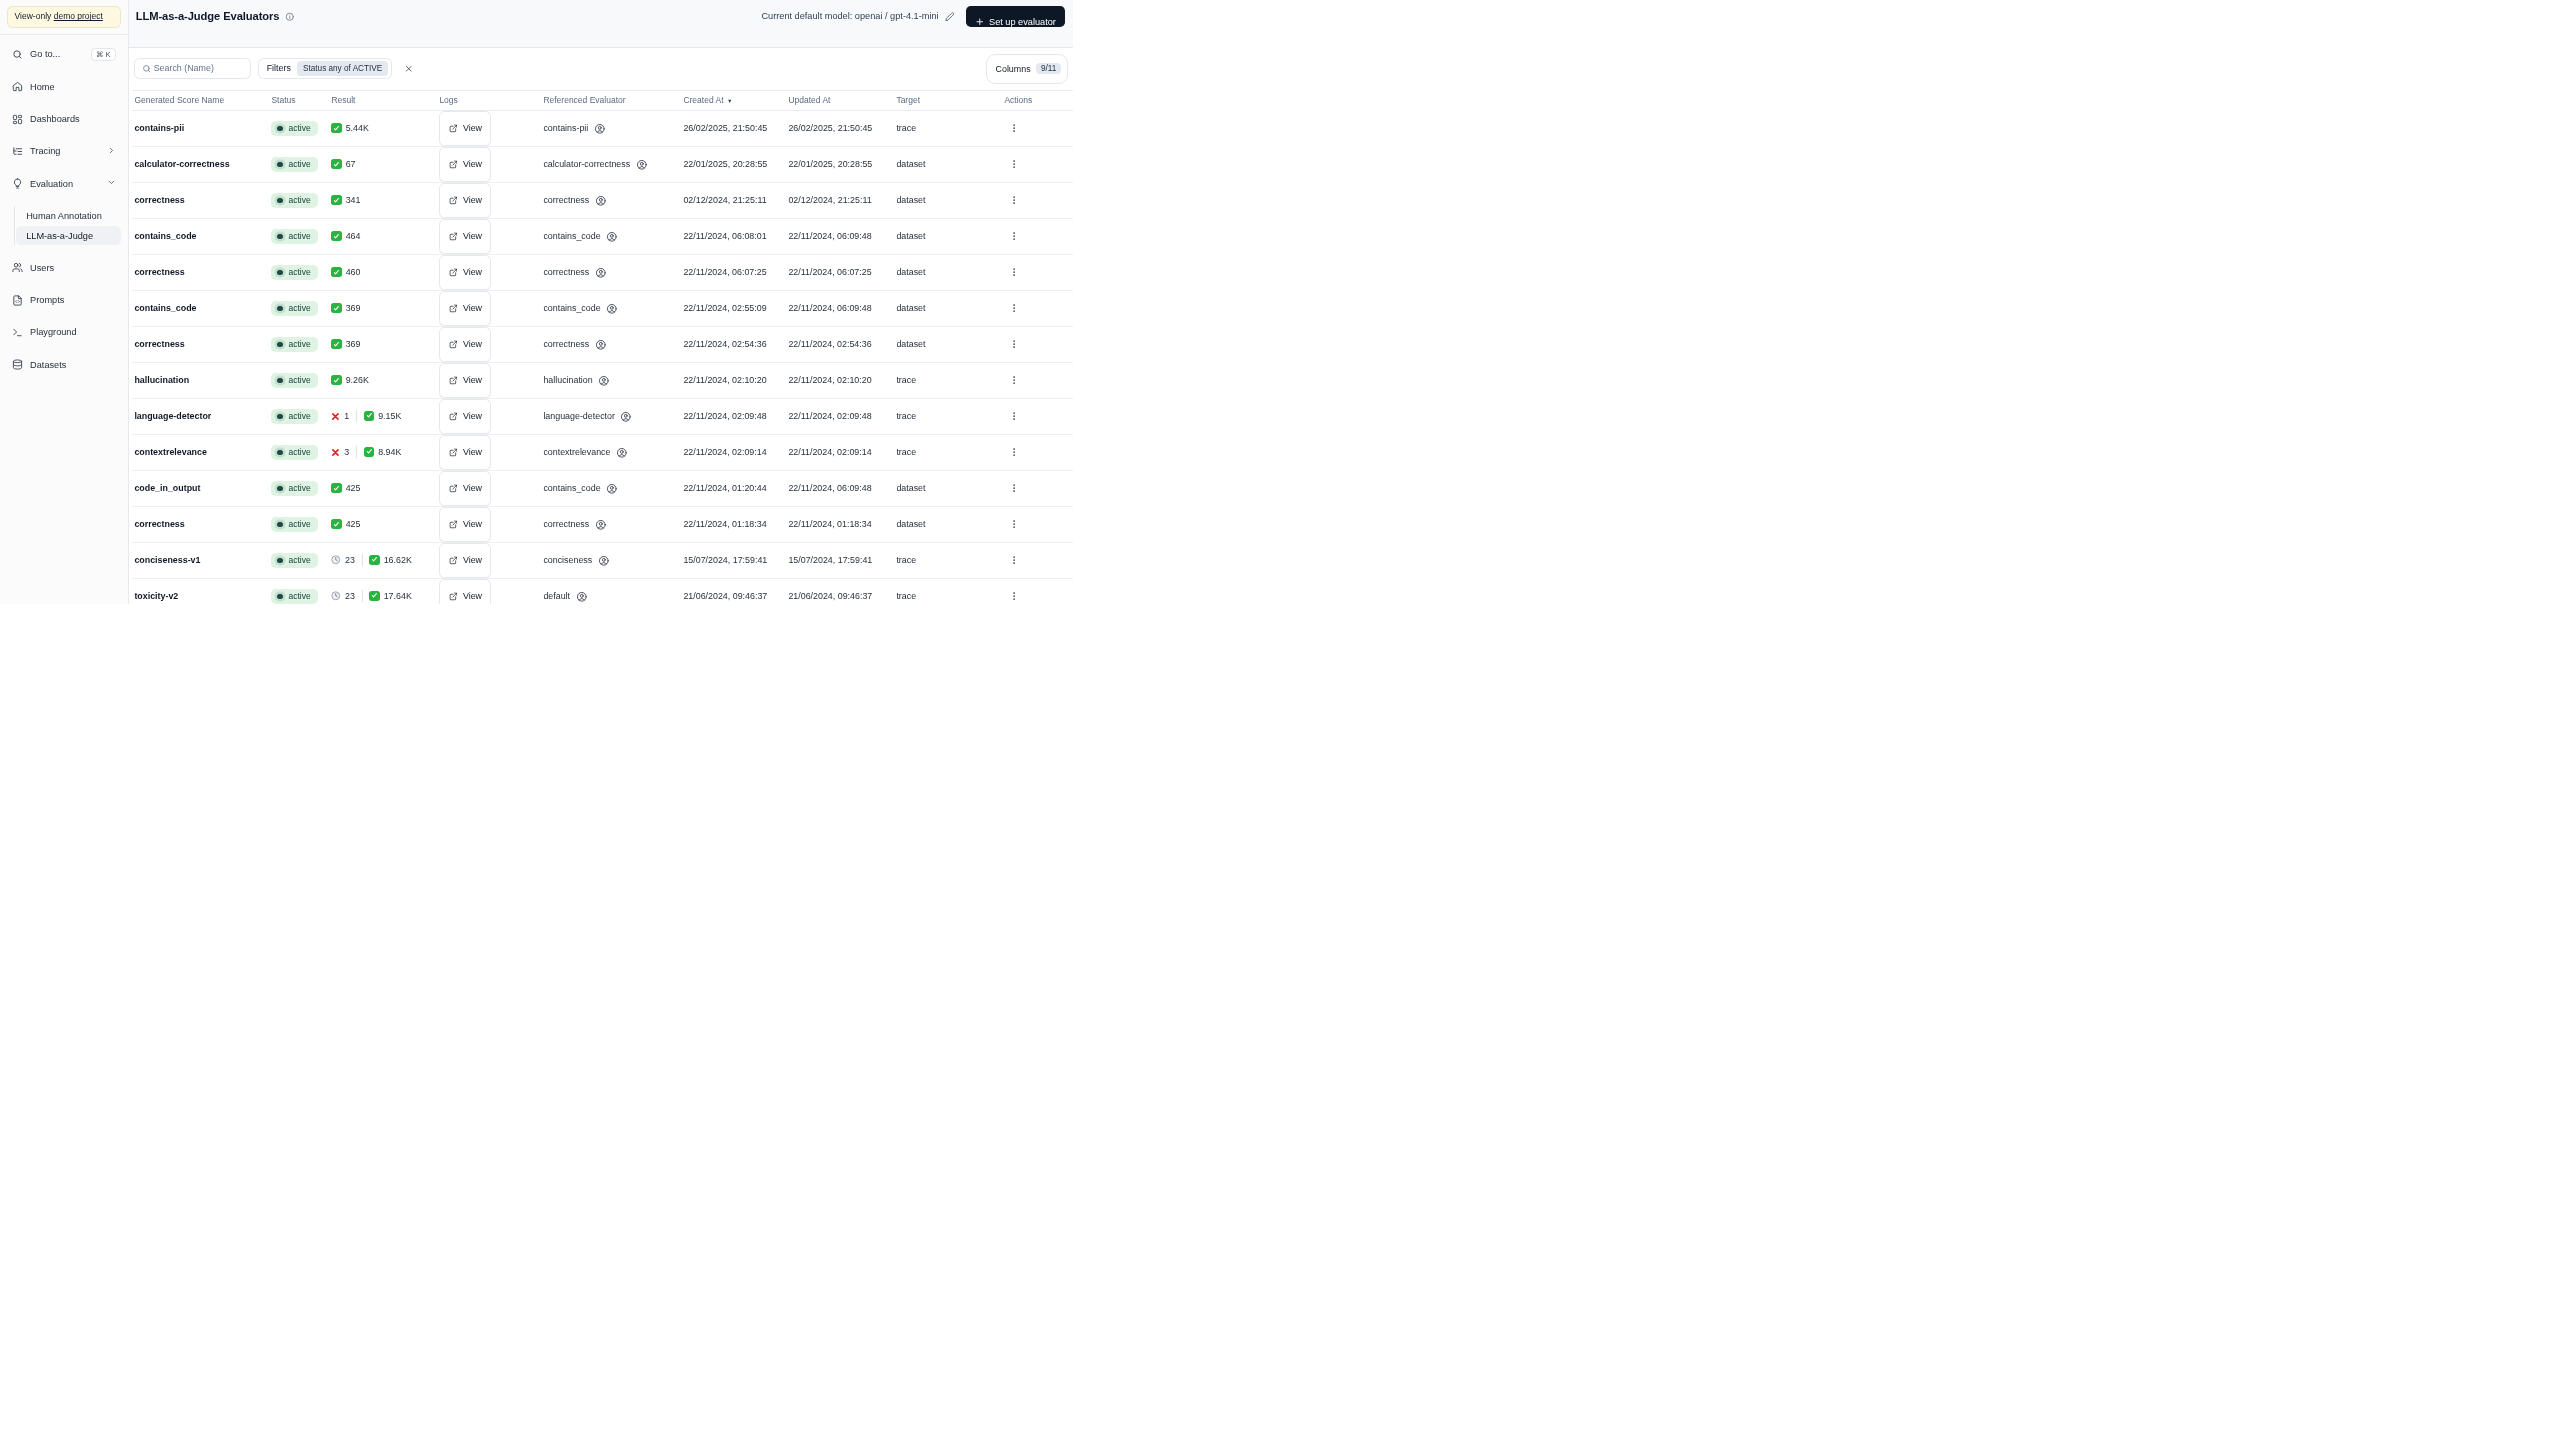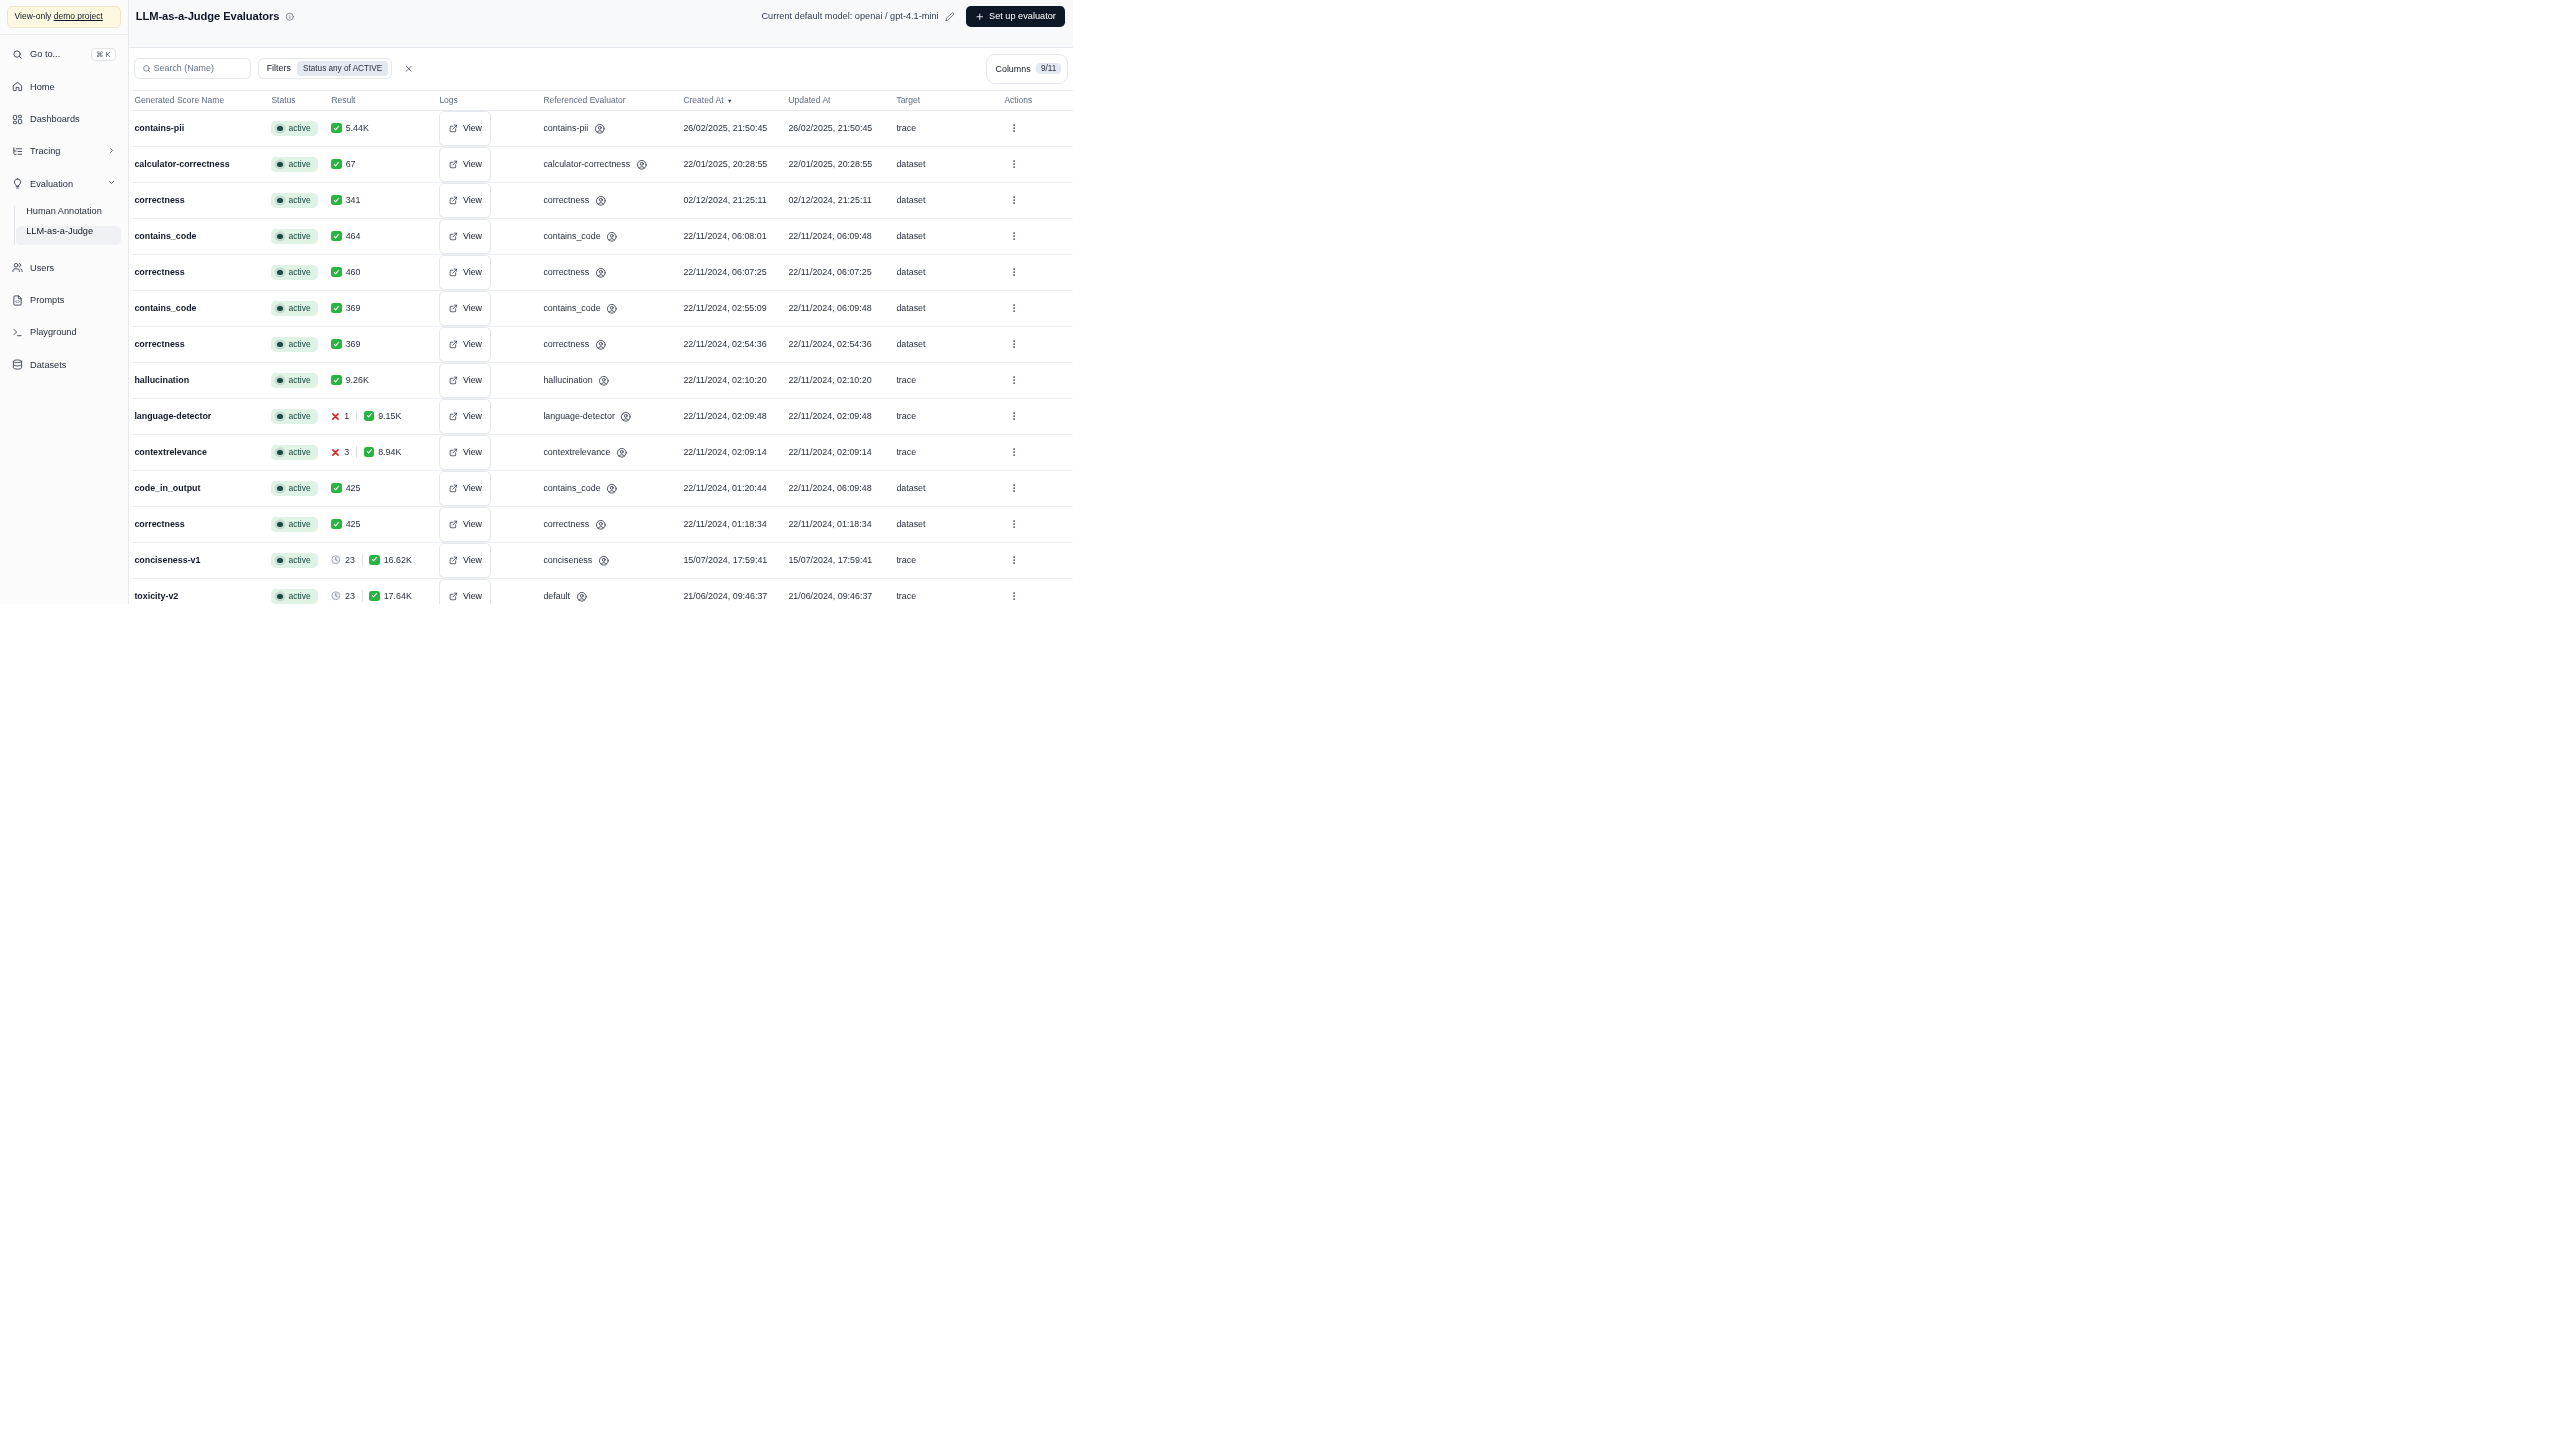--- a/index.html
+++ b/index.html
@@ -17,36 +17,36 @@
   .nav { padding:8.9px 6.8px 0; display:flex; flex-direction:column; gap:12px; }
   .nav-item { display:flex; align-items:center; gap:6.8px; height:20.4px; padding:0 5.5px;
     border-radius:5.5px; font-size:9.2px; color:#1f2937; cursor:pointer; white-space:nowrap; }
   .nav-item svg { width:11px; height:11px; stroke:#3b4453; flex:0 0 11px; }
   .nav-item .chev { margin-left:auto; }
   .nav-item .chev svg { width:8.9px; height:8.9px; stroke:#4b5563; }
   .kbd { margin-left:auto; border:0.7px solid #e2e5ea; border-radius:4.1px; padding:0.7px 4.1px;
     font-size:7.5px; color:#4b5563; background:#fff; }
   .subtree { margin-left:7.5px; border-left:0.7px solid #e3e6eb; display:flex; flex-direction:column;
     gap:1.4px; padding-left:0; }
-  .sub-item { display:flex; height:19px; margin-left:0.7px; padding:0 6.8px 0 10.2px;
+  .sub-item { display:flex; align-items:center; height:19px; margin-left:0.7px; padding:0 6.8px 0 10.2px;
     border-radius:5.5px; font-size:9.2px; color:#1f2937; cursor:pointer; white-space:nowrap; }
   .sub-item.active { background:#f0f1f4; font-weight:500; color:#111827; }
 
   
   .main { flex:1; display:flex; flex-direction:column; min-width:0; background:#fff; }
   .topbar { background:#f8f9fb; border-bottom:0.7px solid #e4e7ed; padding:0 8.2px 0 6.8px; height:48px;
     display:flex; flex-direction:column; }
   .topbar-row1 { display:flex; align-items:center; height:30px; margin-top:1.4px; }
   .page-title { font-size:11.2px; font-weight:700; color:#0f172a; letter-spacing:-0.1px; }
   .info-ic { margin-left:5.5px; display:inline-flex; }
   .info-ic svg { width:9.5px; height:9.5px; stroke:#6b7280; }
   .topbar-right { margin-left:auto; display:flex; align-items:center; gap:6.8px; }
   .model-label { font-size:9.2px; color:#334155; }
   .pencil svg { width:9.5px; height:9.5px; stroke:#475569; display:block; }
-  .btn-dark { display:inline-flex; align-items:center; gap:4.8px; height:20.4px; padding:0 8.9px;
+  .btn-dark { display:inline-flex; align-items:flex-end; gap:4.8px; height:20.4px; padding:0 8.9px;
     background:#0e1726; color:#fff; border:none; border-radius:4.8px; font-size:9.2px; font-weight:500;
     cursor:pointer; margin-left:4.1px; }
   .btn-dark svg { width:9.5px; height:9.5px; stroke:#fff; }
   .tabs { display:flex; gap:4.8px; padding-left:5.5px; margin-top:auto; }
   .tab { position:relative; padding:0 2.7px 6.1px; font-size:9.2px; font-weight:500; color:#333a46;
     cursor:pointer; }
   .tab.active::after { content:""; position:absolute; left:0; right:0; bottom:0; height:2px;
     background:#4f46e5; border-radius:1.4px 1.4px 0 0; }
 
   .content { flex:1; padding:5.5px 0 0 2.7px; display:flex; flex-direction:column; overflow:hidden; }

